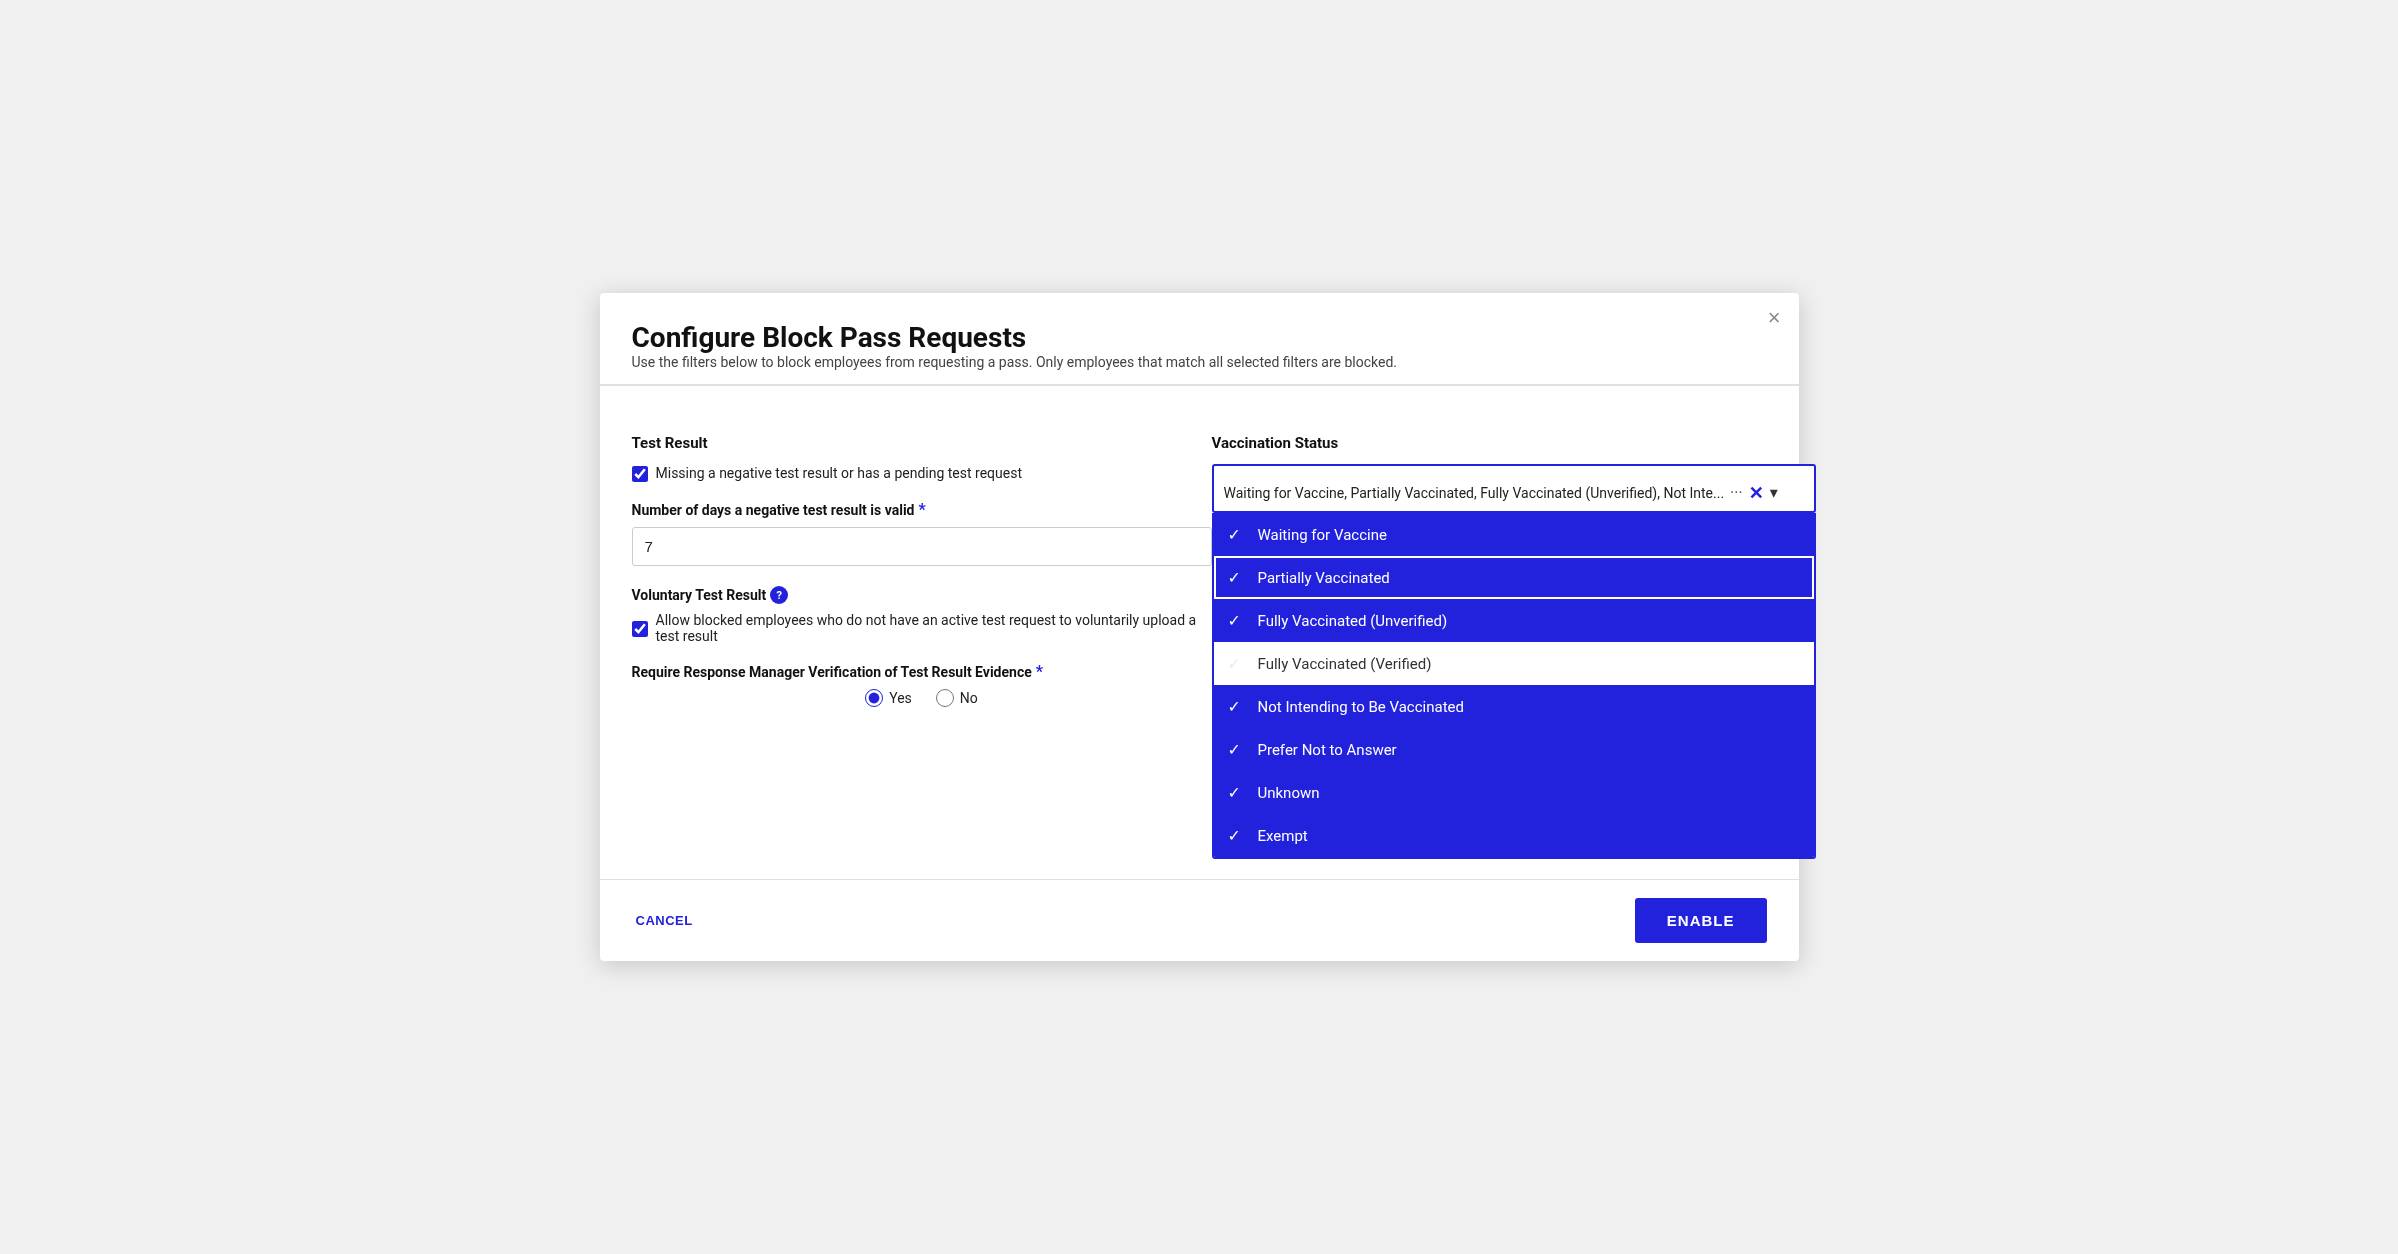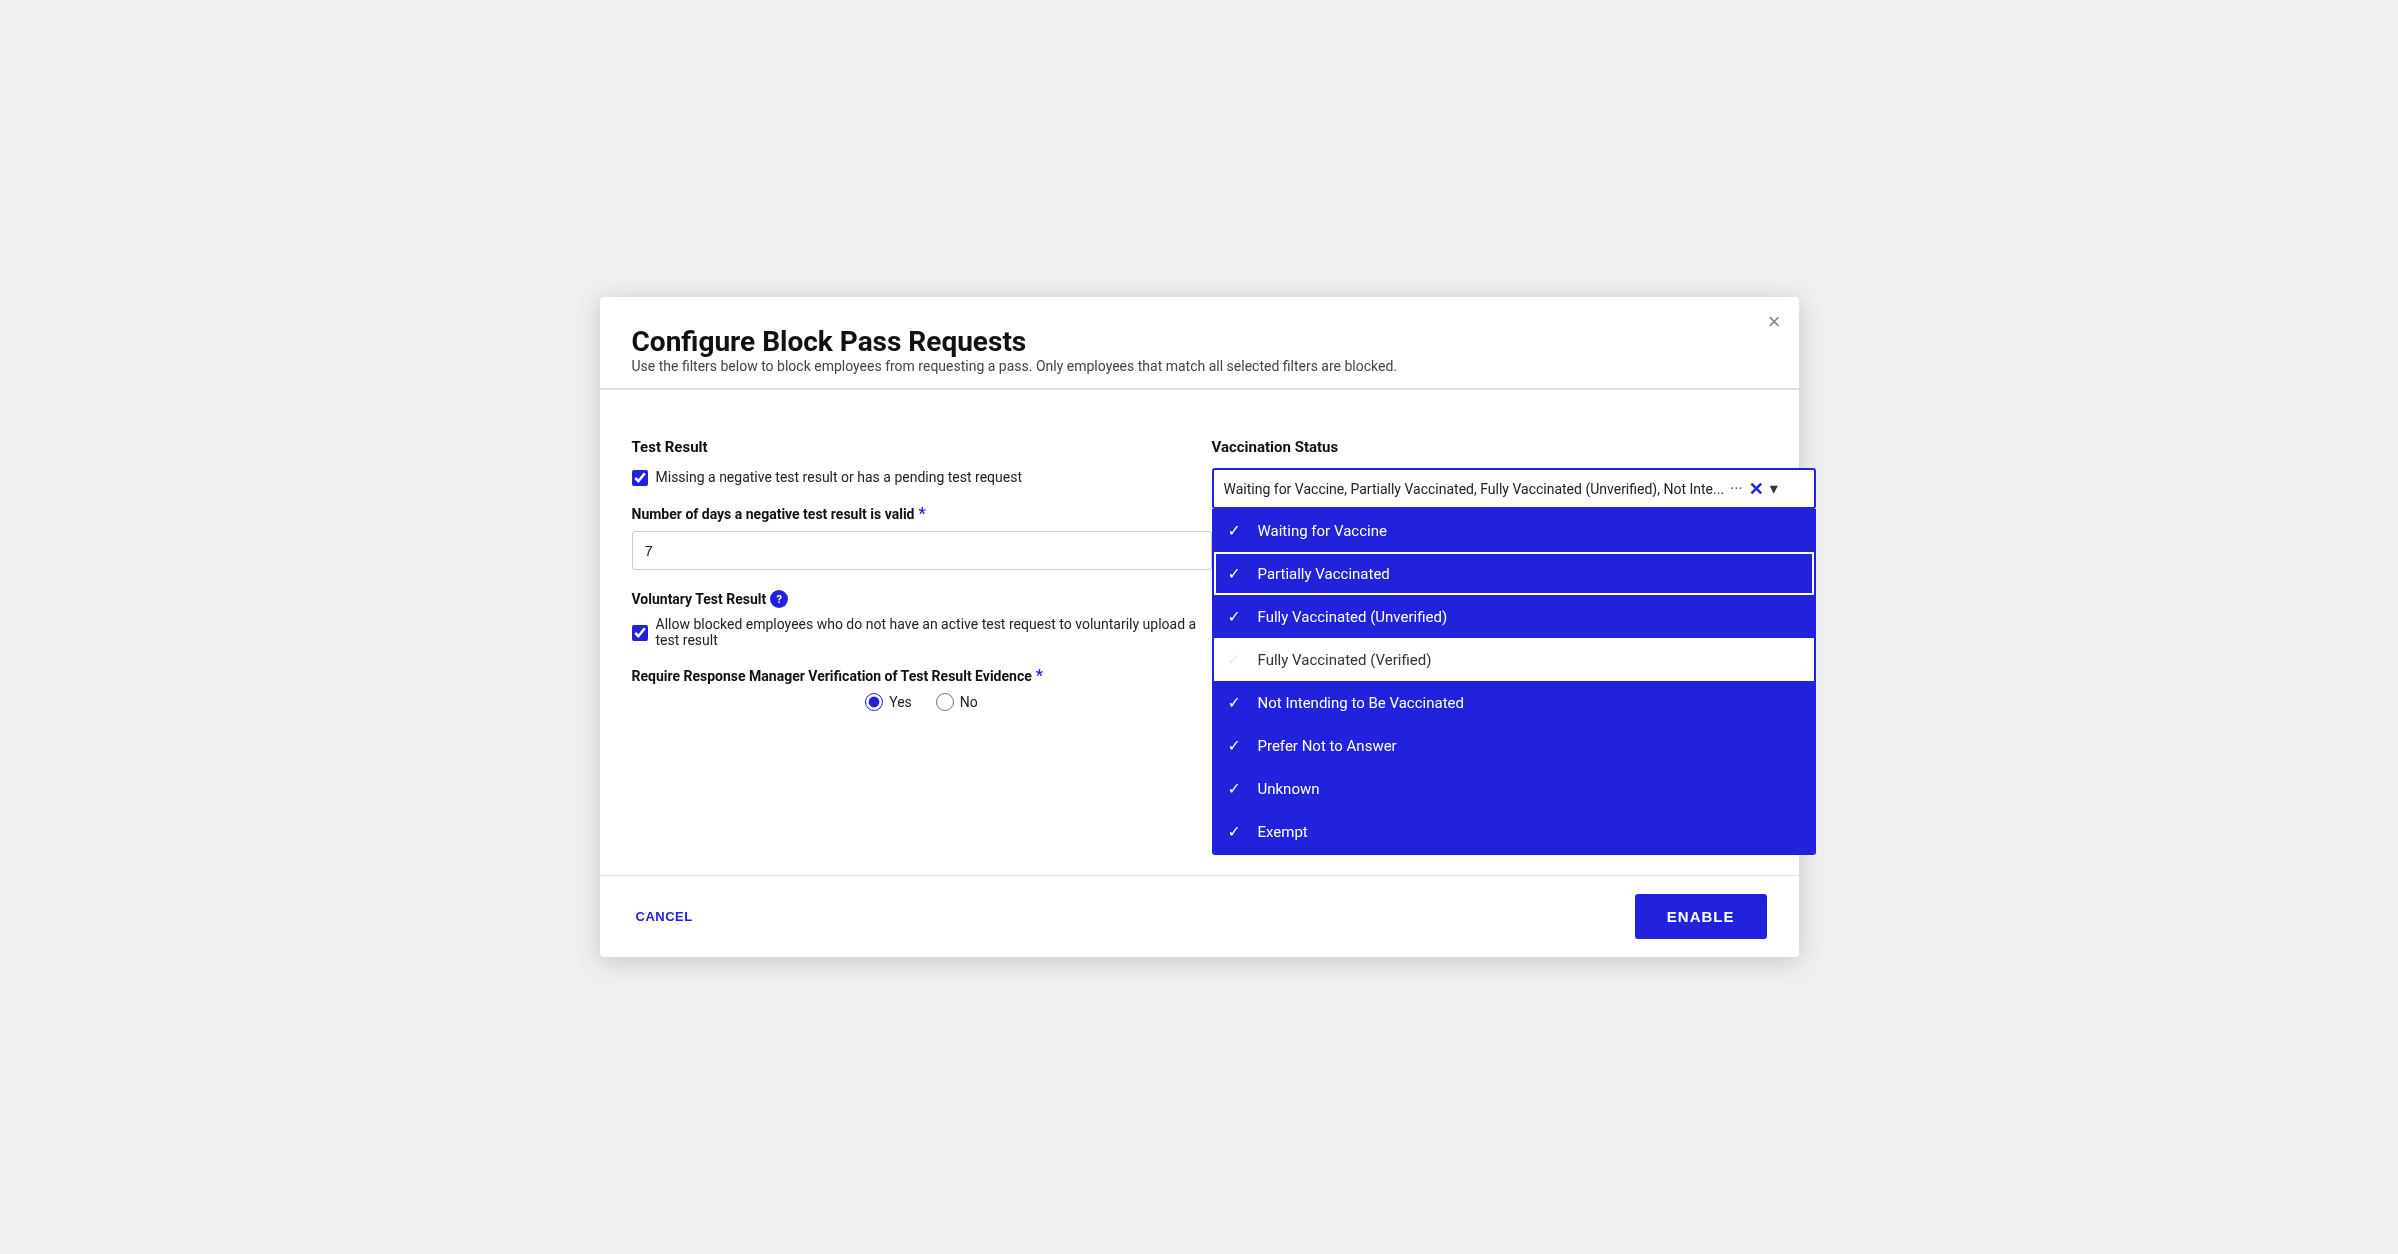--- a/index.html
+++ b/index.html
@@ -125,21 +125,21 @@
       accent-color: #2222dd;
       cursor: pointer;
     }
     
     .vs-dropdown-wrapper {
       position: relative;
     }
     .vs-select-box {
       border: 2px solid #2222dd;
       border-radius: 3px;
-      padding: 8px 36px 8px 10px;
+      padding: 16px 36px 8px 10px;
       font-size: 14px;
       color: #222;
       background: #fff;
       display: flex;
       align-items: center;
       gap: 6px;
       min-height: 40px;
       cursor: pointer;
       position: relative;
       white-space: nowrap;

